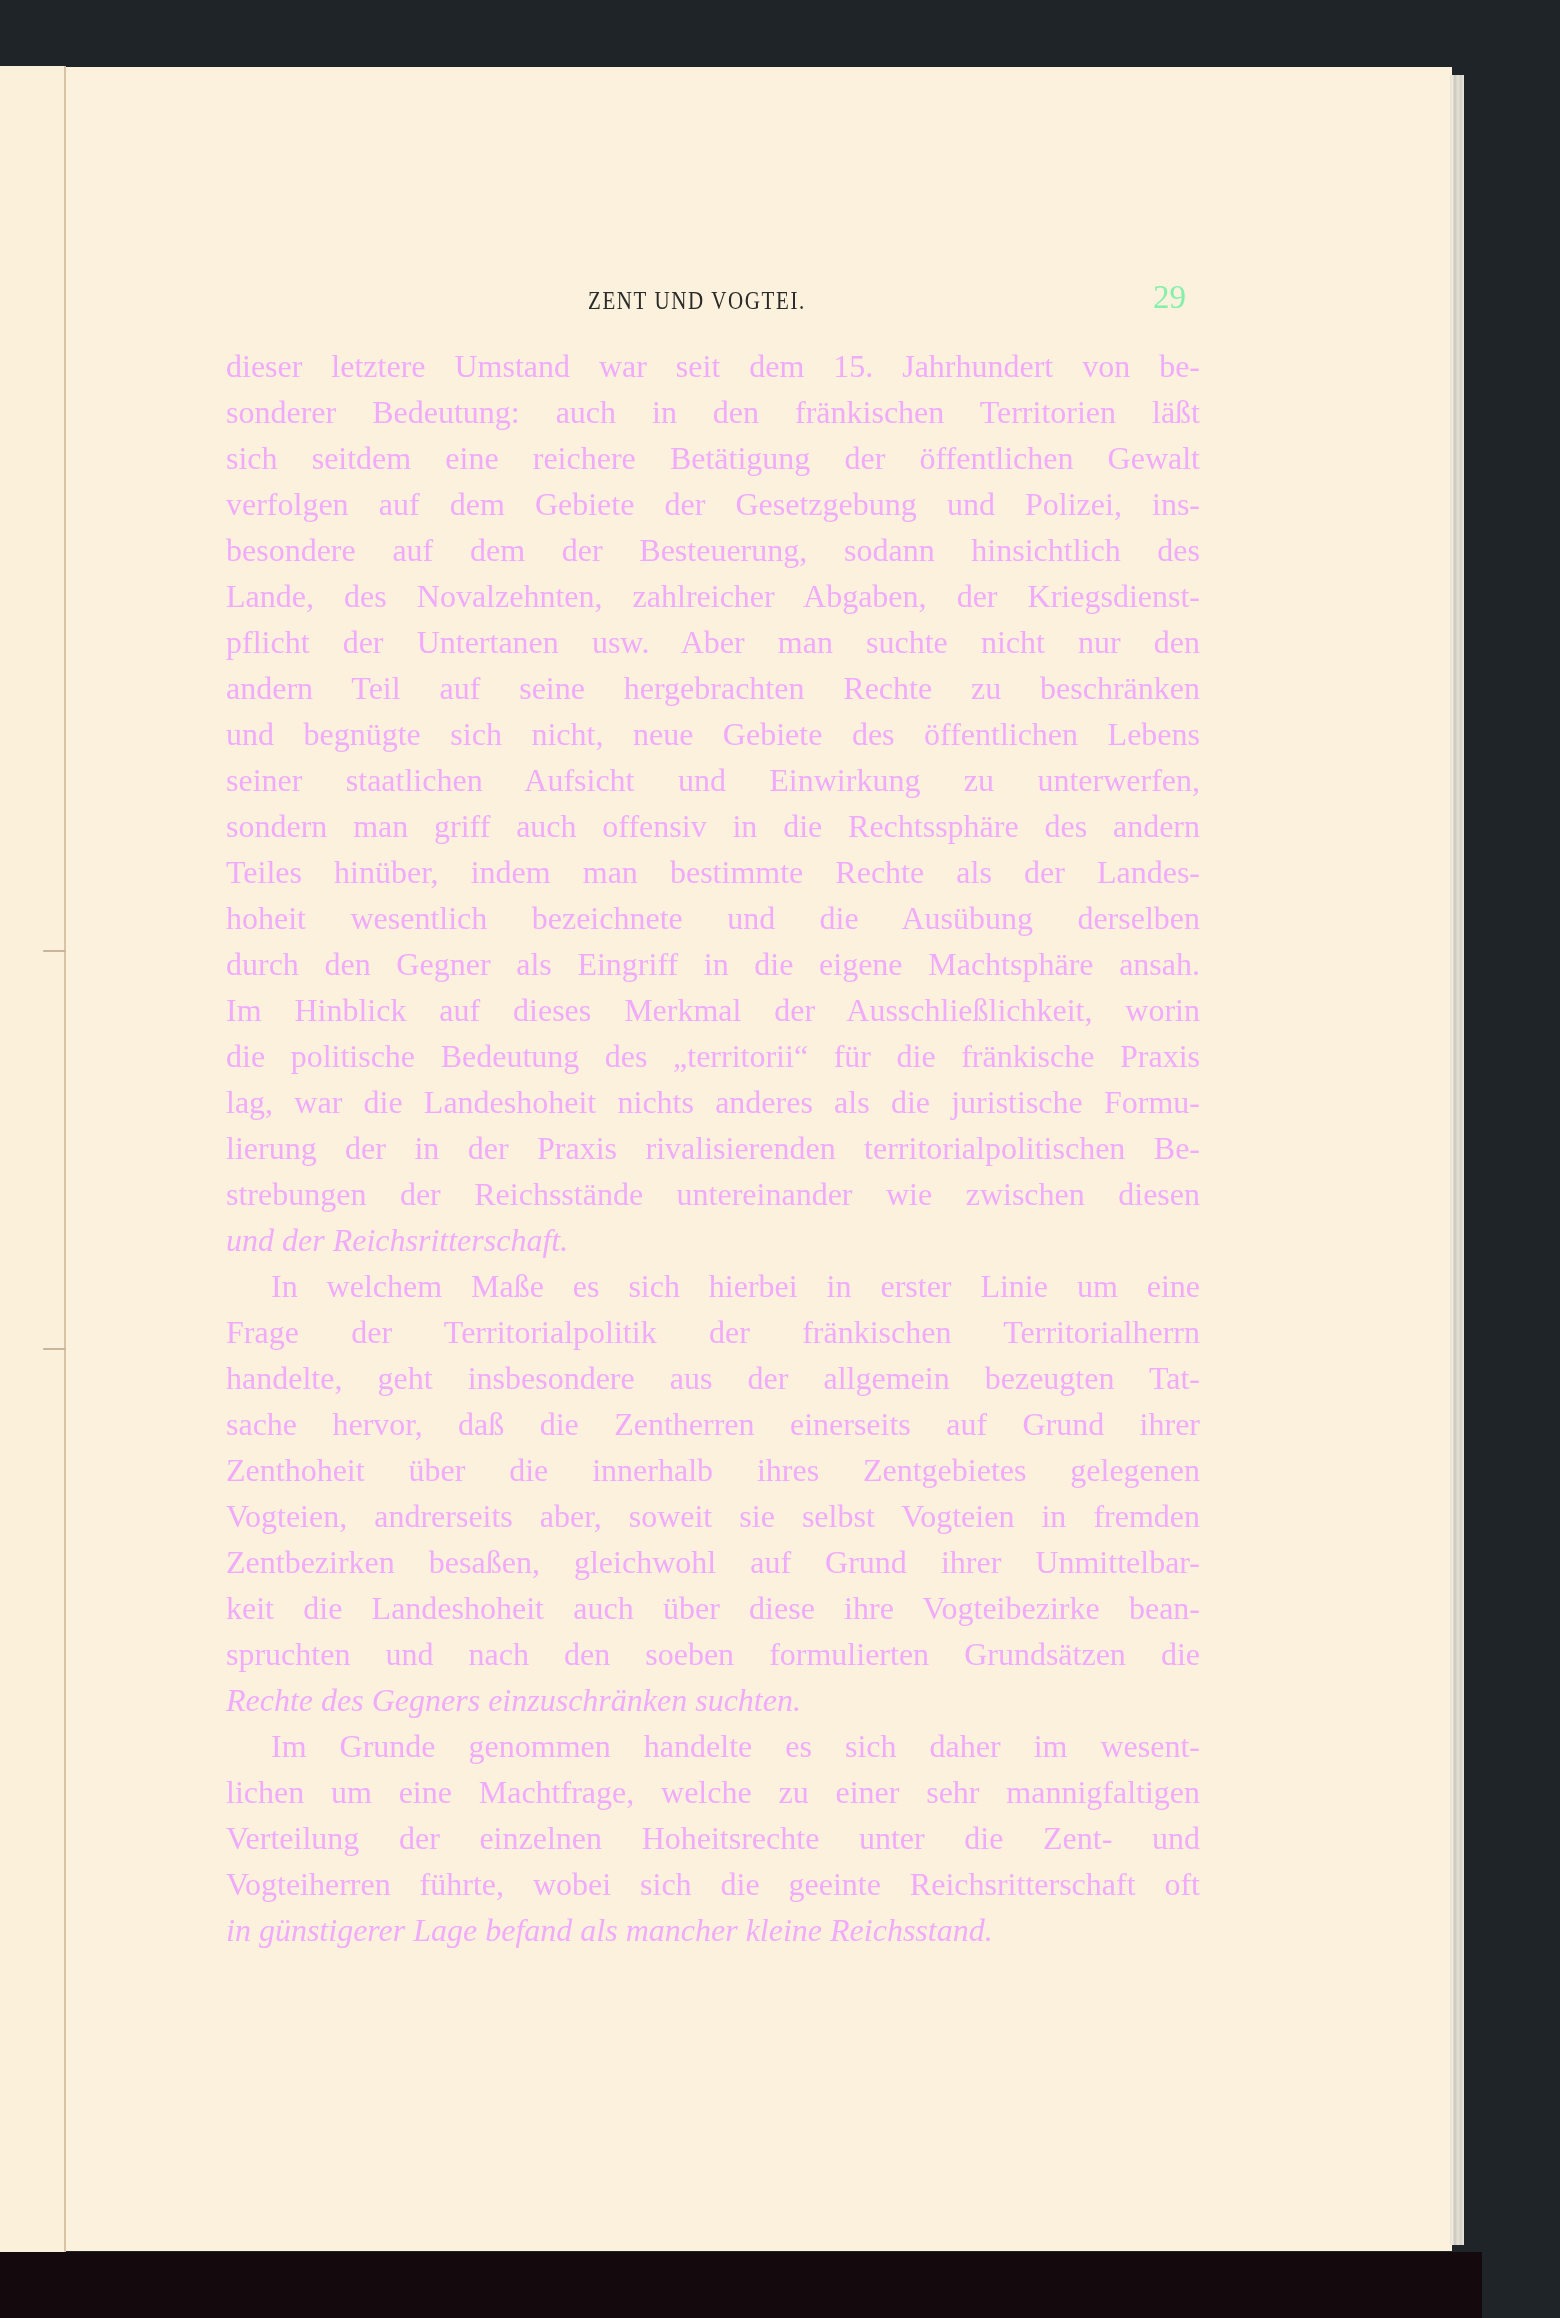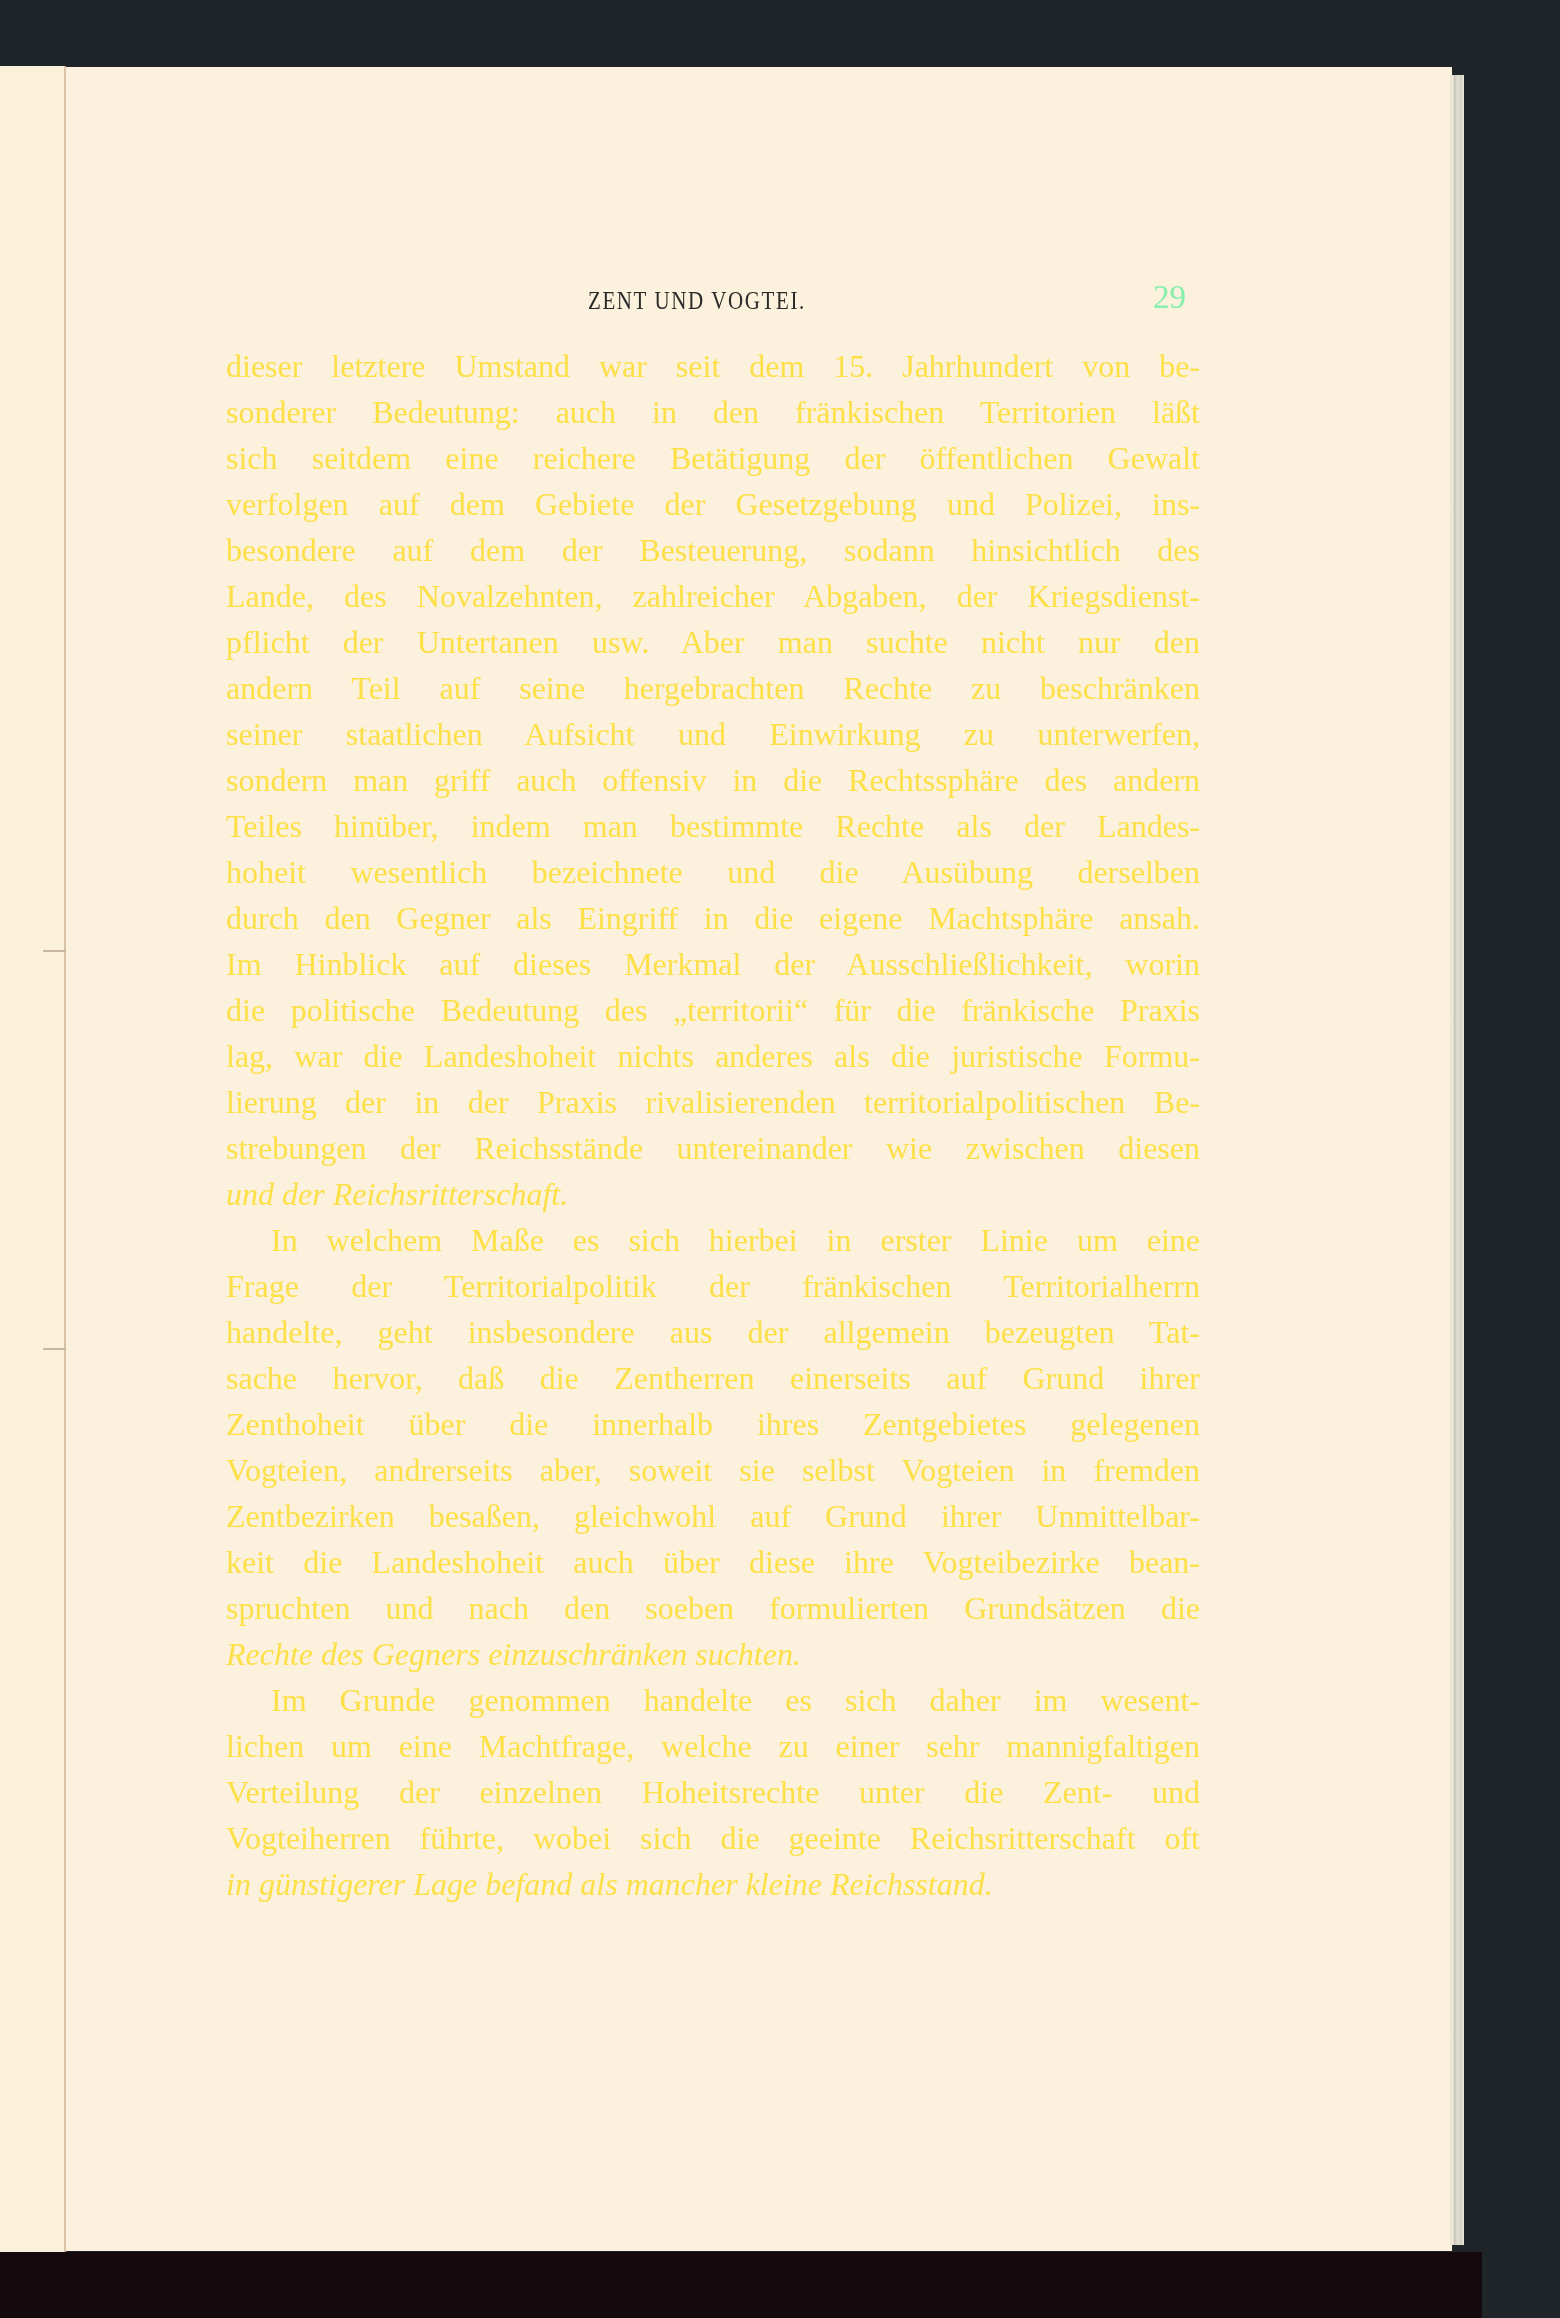--- a/index.html
+++ b/index.html
@@ -24,21 +24,21 @@
     position: absolute; top: 287px; left: 588px;
     font-size: 21px; letter-spacing: 1.6px; color: #2a2a28;
     transform: scaleY(1.15); transform-origin: top left;
   }
   .page-number {
     position: absolute; top: 279px; left: 1153px;
     font-size: 33px; color: #86efac;
   }
   .body-text {
     position: absolute; left: 226px; top: 343px; width: 974px;
-    color: #fde047; font-size: 32px; line-height: 46px;
+    color: #f0abfc; font-size: 32px; line-height: 46px;
   }
   .line {
     display: block; height: 46px; white-space: nowrap;
     text-align: justify; text-align-last: justify;
   }
   .line.last { text-align-last: left; font-style: italic; }
   .line.indent { padding-left: 45px; }
 </style>
 </head>
 <body>
@@ -58,20 +58,21 @@
 <div class="body-text" id="body-text">
     <div>
       <span class="line">dieser letztere Umstand war seit dem 15. Jahrhundert von be-</span>
       <span class="line">sonderer Bedeutung: auch in den fränkischen Territorien läßt</span>
       <span class="line">sich seitdem eine reichere Betätigung der öffentlichen Gewalt</span>
       <span class="line">verfolgen auf dem Gebiete der Gesetzgebung und Polizei, ins-</span>
       <span class="line">besondere auf dem der Besteuerung, sodann hinsichtlich des</span>
       <span class="line">Lande, des Novalzehnten, zahlreicher Abgaben, der Kriegsdienst-</span>
       <span class="line">pflicht der Untertanen usw. Aber man suchte nicht nur den</span>
       <span class="line">andern Teil auf seine hergebrachten Rechte zu beschränken</span>
+      <span class="line">und begnügte sich nicht, neue Gebiete des öffentlichen Lebens</span>
       <span class="line">seiner staatlichen Aufsicht und Einwirkung zu unterwerfen,</span>
       <span class="line">sondern man griff auch offensiv in die Rechtssphäre des andern</span>
       <span class="line">Teiles hinüber, indem man bestimmte Rechte als der Landes-</span>
       <span class="line">hoheit wesentlich bezeichnete und die Ausübung derselben</span>
       <span class="line">durch den Gegner als Eingriff in die eigene Machtsphäre ansah.</span>
       <span class="line">Im Hinblick auf dieses Merkmal der Ausschließlichkeit, worin</span>
       <span class="line">die politische Bedeutung des „territorii“ für die fränkische Praxis</span>
       <span class="line">lag, war die Landeshoheit nichts anderes als die juristische Formu-</span>
       <span class="line">lierung der in der Praxis rivalisierenden territorialpolitischen Be-</span>
       <span class="line">strebungen der Reichsstände untereinander wie zwischen diesen</span>

